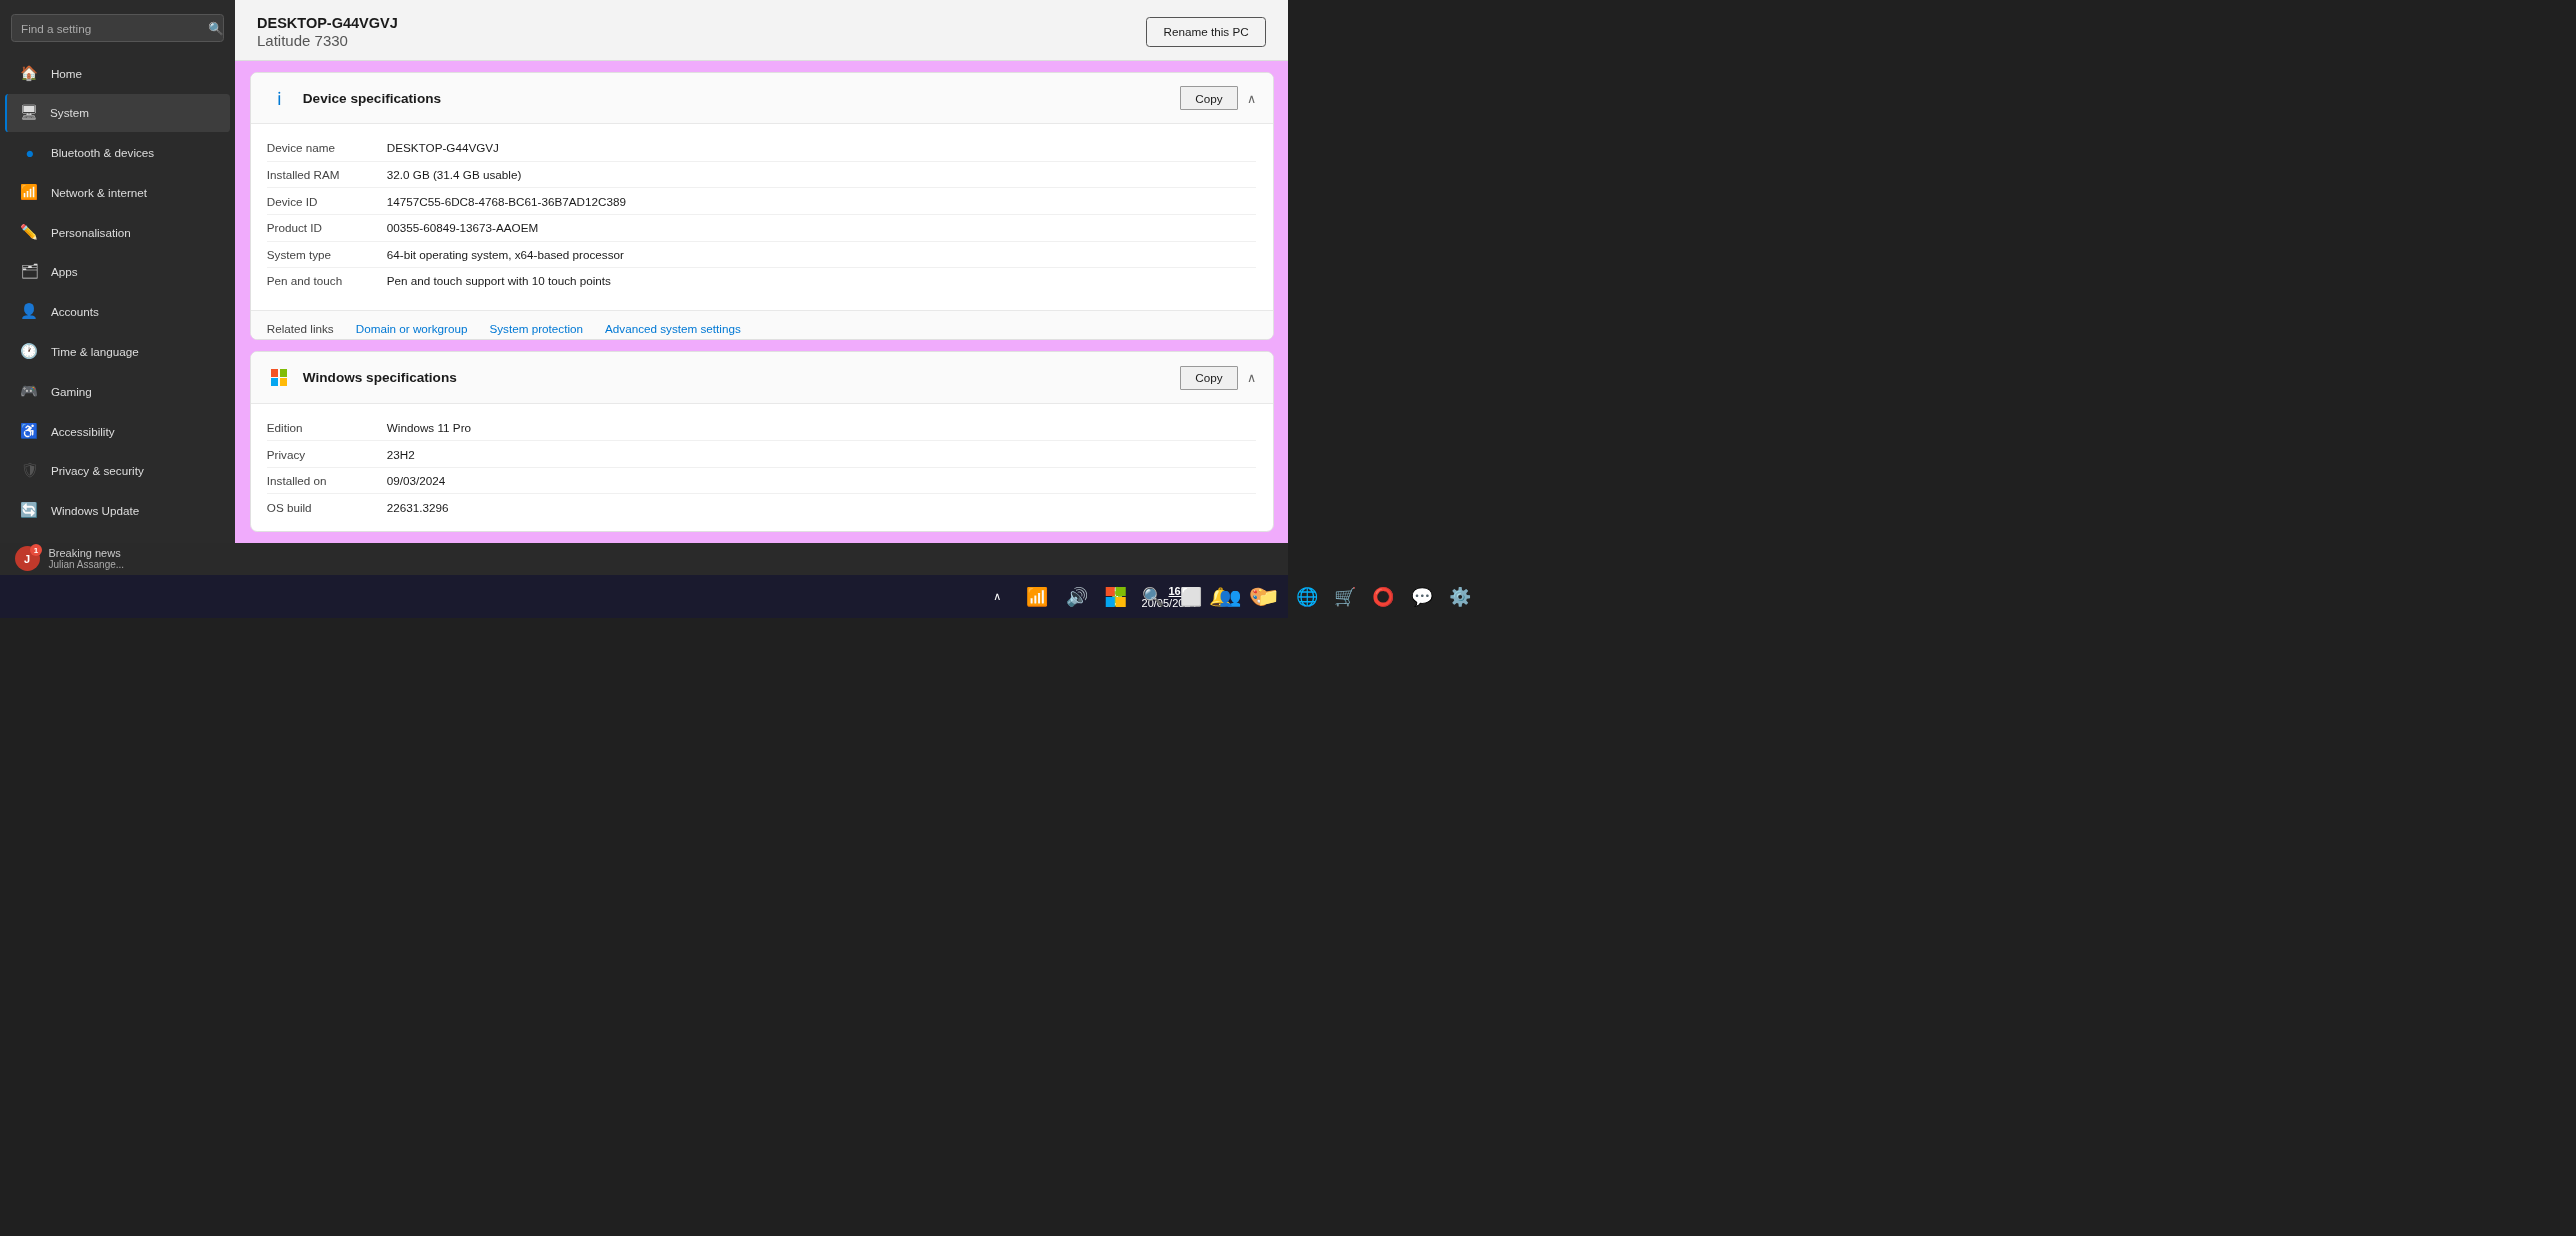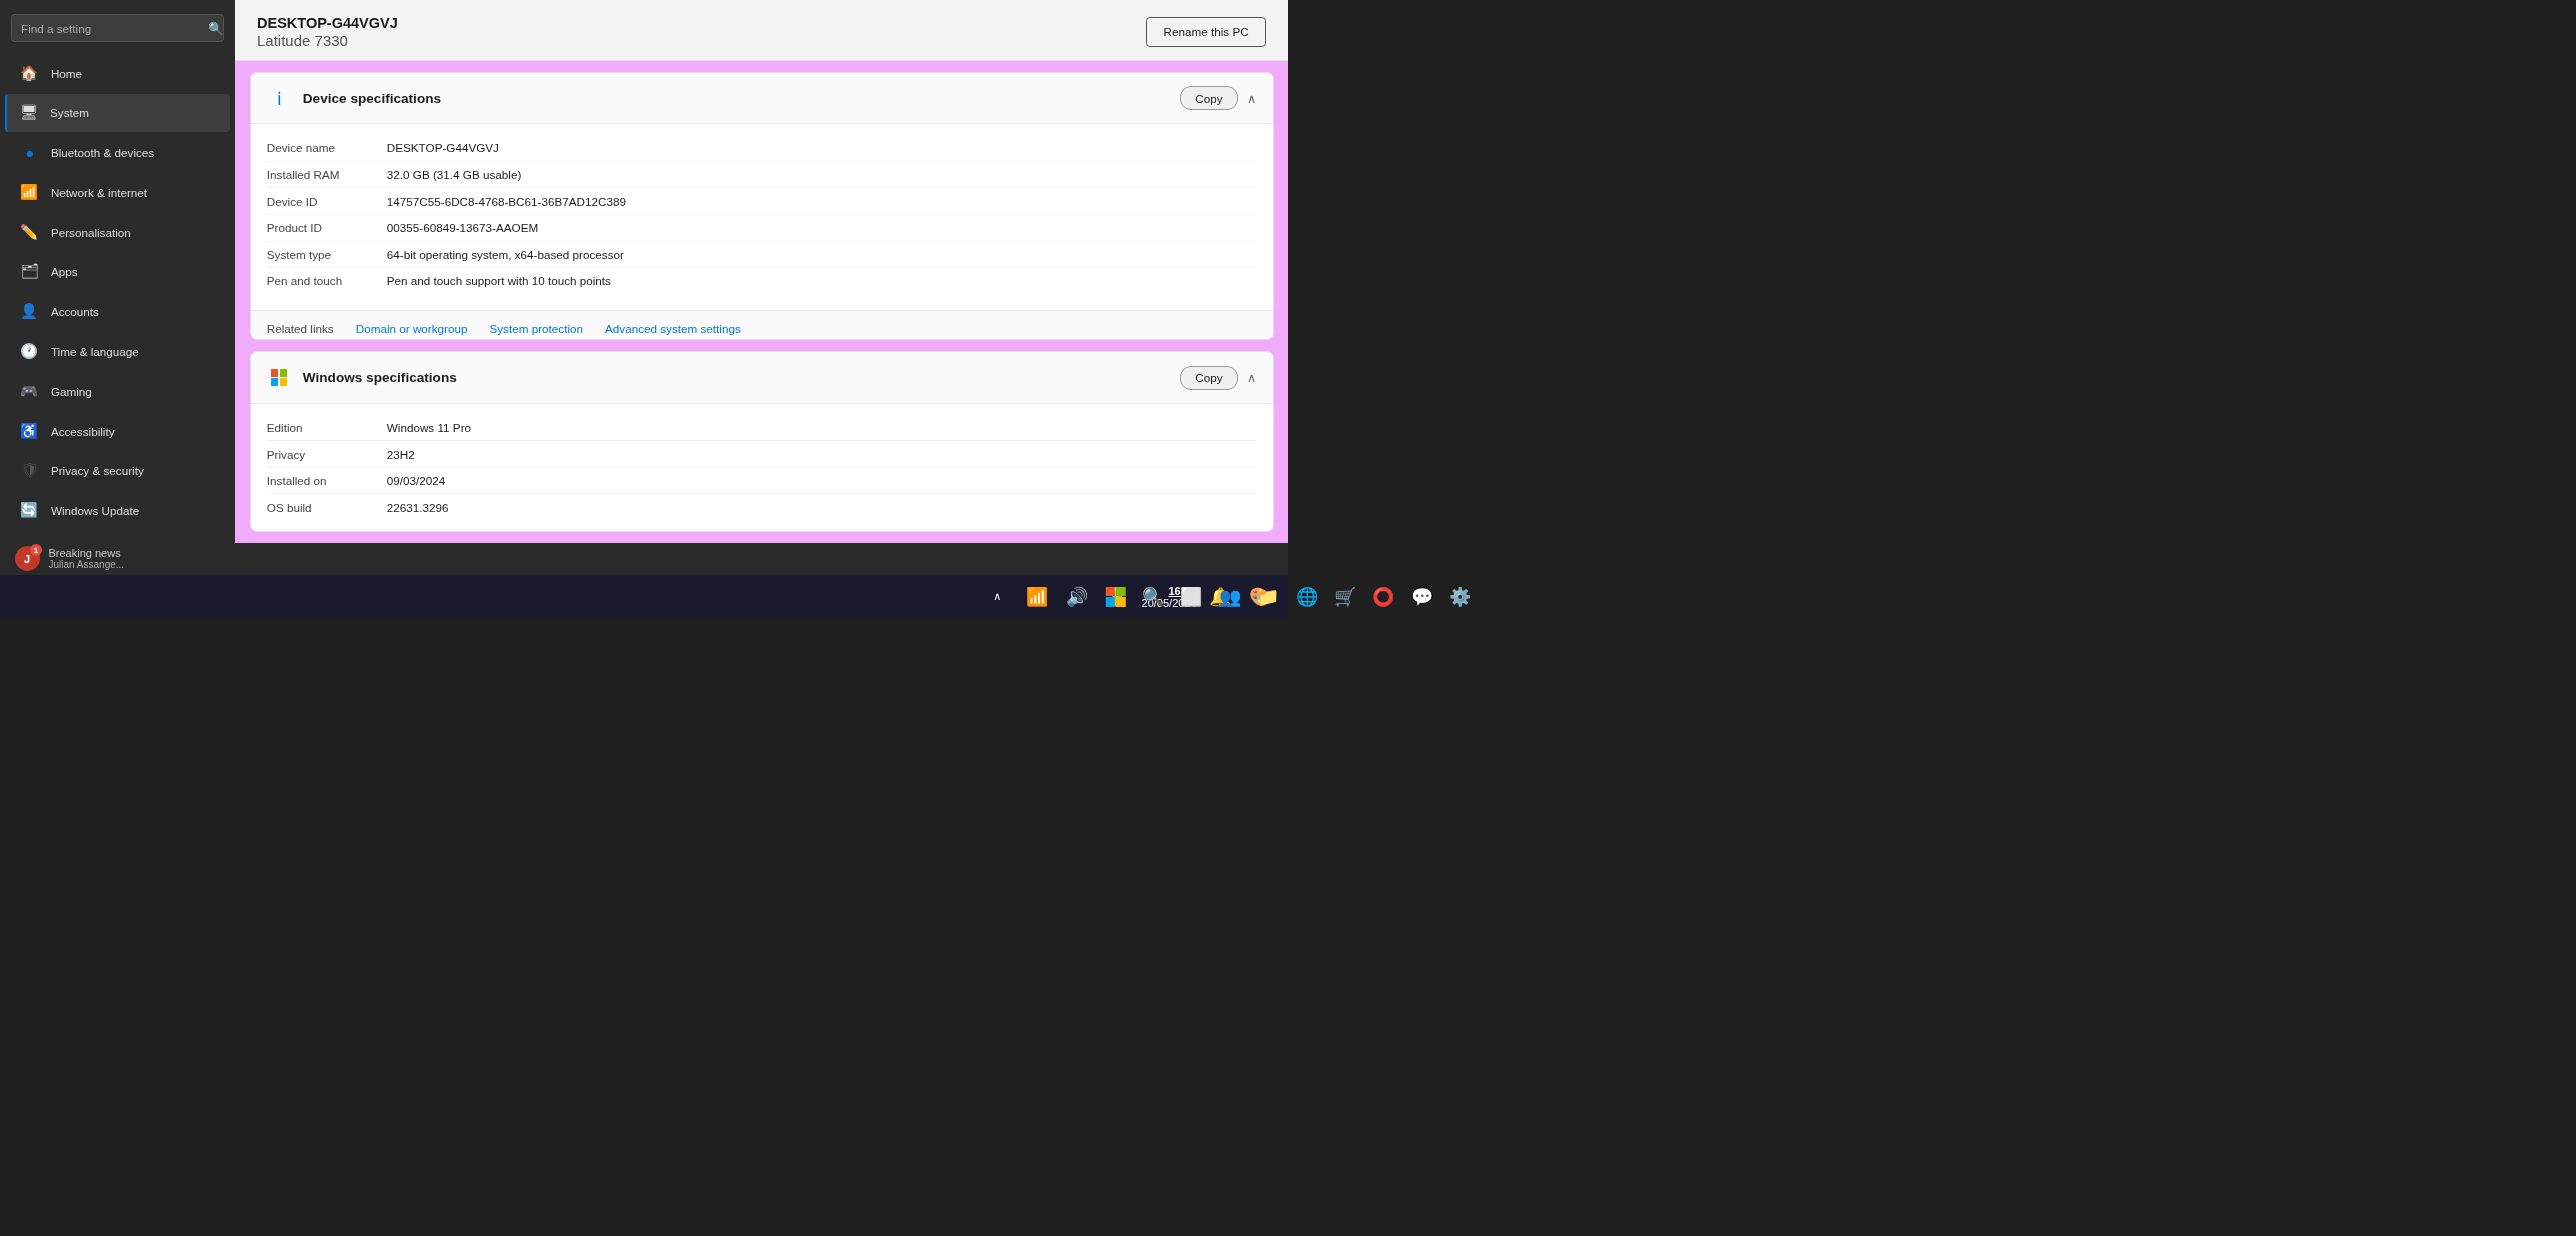--- a/index.html
+++ b/index.html
@@ -144,21 +144,21 @@
 
     .section-actions {
       display: flex;
       align-items: center;
       gap: 9px;
     }
     .copy-btn {
       border: 0.9px solid #999;
       background: #f0f0f0;
       padding: 4.5px 14.5px;
-      border-radius: 11px;
+      border-radius: 1px;
       cursor: pointer;
       font-size: 11.7px;
       color: #1a1a1a;
     }
     .chevron-up { font-size: 12.6px; color: #666; cursor: pointer; }
 
     .spec-table {
       padding: 11px 16.3px 16.3px 16.3px;
     }
     .spec-row {

